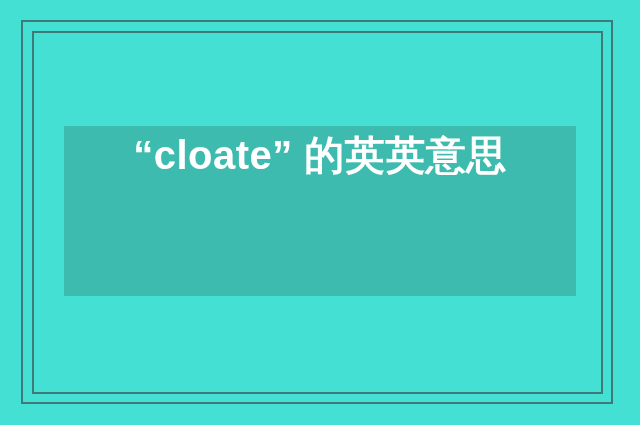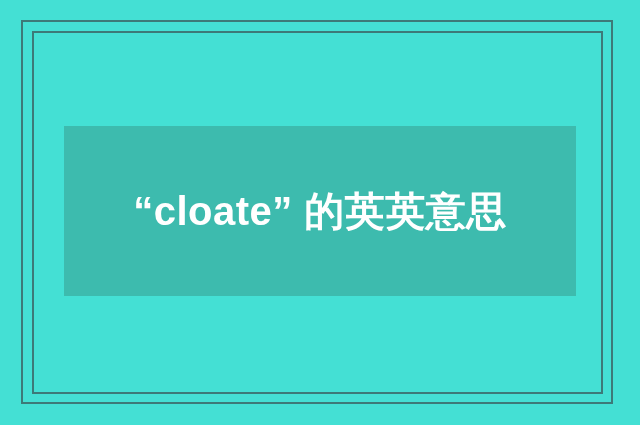--- a/index.html
+++ b/index.html
@@ -45,21 +45,20 @@
 
   
   .panel {
     position: absolute;
     left: 64px;
     top: 126px;
     width: 512px;
     height: 170px;
     background: #3dbbae;
     display: flex;
-    align-items: center;
     justify-content: center;
     box-sizing: border-box;
     padding: 0 20px;
   }
 
   .panel-title {
     margin: 0;
     color: #ffffff;
     font-size: 40px;
     line-height: 1.45;

